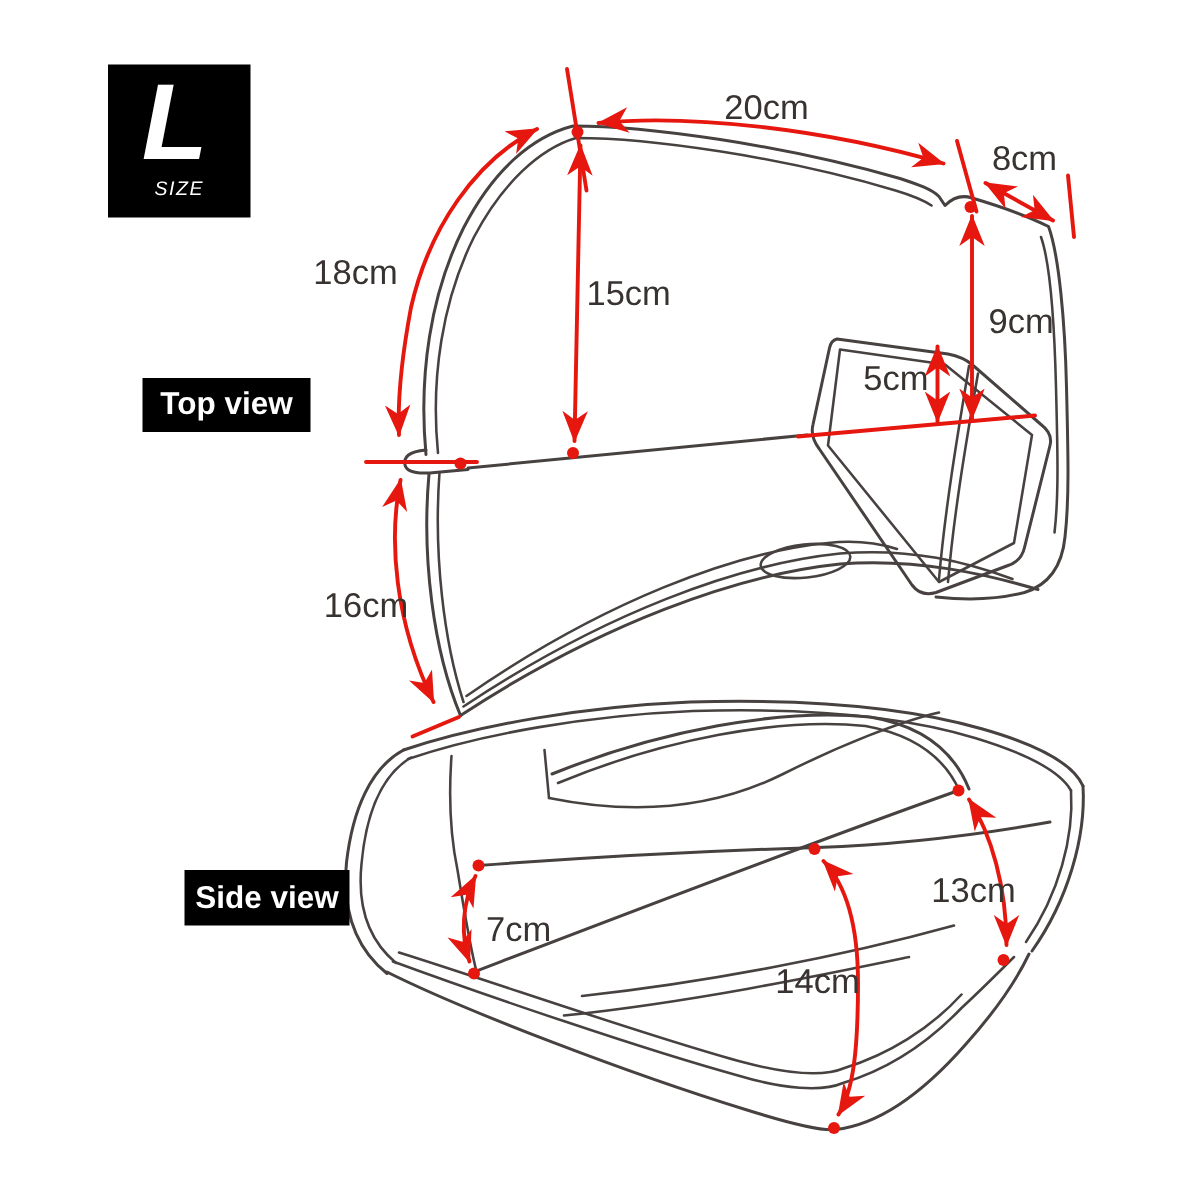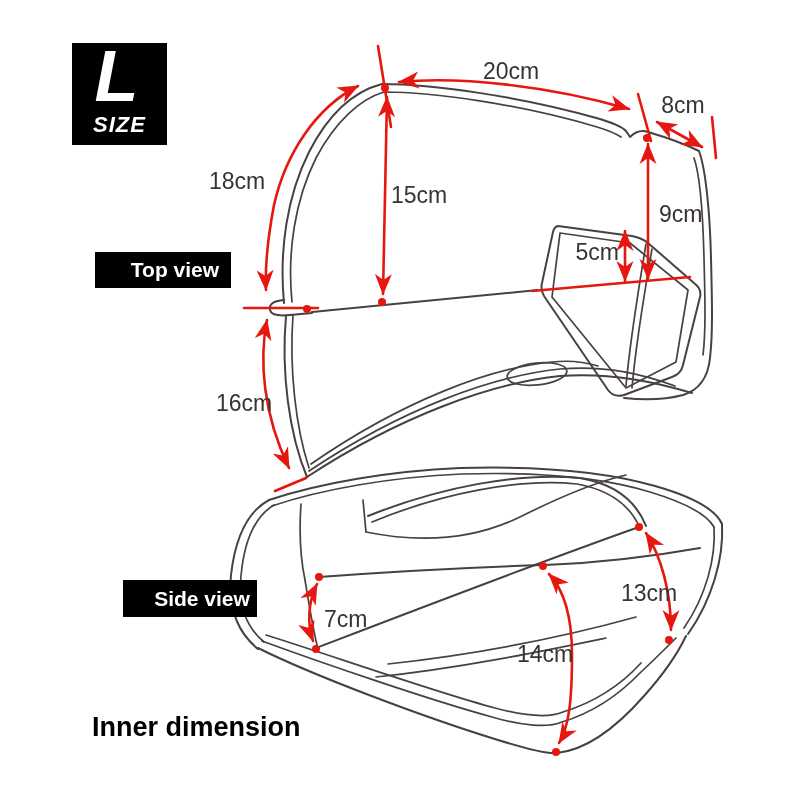--- a/index.html
+++ b/index.html
@@ -2,23 +2,23 @@
 <html><head>
 <meta charset="utf-8">
 <style>
   html,body{margin:0;padding:0;background:#fff;}
   #stage{position:relative;width:800px;height:800px;background:#ffffff;overflow:hidden;
          font-family:"Liberation Sans", sans-serif;}
   .badge{position:absolute;left:72px;top:43px;width:95px;height:102px;background:#000;
          display:flex;flex-direction:column;align-items:center;justify-content:center;color:#fff;}
   .badge .big-letter{font-size:72px;font-weight:bold;font-style:italic;line-height:64px;
          margin-top:-6px;margin-right:6px;}
-  .badge .badge-word{font-size:22px;font-weight:bold;font-style:italic;letter-spacing:1px;margin-top:4px;}
+  .badge .badge-word{font-size:13px;font-weight:normal;font-style:italic;letter-spacing:1px;margin-top:4px;}
   .view-label{position:absolute;background:#000;color:#fff;font-weight:bold;font-size:21px;
-         display:flex;align-items:center;justify-content:center;padding-left:24px;}
+         display:flex;align-items:center;justify-content:center;}
   #top-view-label{left:95px;top:252px;width:112px;height:36px;}
   #side-view-label{left:95px;top:580px;width:110px;height:37px;margin-left:28px;}
   .footer-title{position:absolute;left:92px;top:712px;font-size:27px;font-weight:bold;color:#000;}
   svg{position:absolute;left:0;top:0;}
   svg text{font-family:"Liberation Sans", sans-serif;font-size:23px;fill:#383330;}
   .gline{fill:none;stroke:#474140;stroke-width:2;stroke-linecap:round;stroke-linejoin:round;}
   .gline-thin{fill:none;stroke:#474140;stroke-width:1.7;stroke-linecap:round;stroke-linejoin:round;}
   .rline{fill:none;stroke:#e6170e;stroke-width:2.6;stroke-linecap:round;}
   .rdot{fill:#e6170e;stroke:none;}
 </style>
@@ -160,15 +160,14 @@
   </svg>
 
   <div class="badge">
     <div class="big-letter">L</div>
     <div class="badge-word">SIZE</div>
   </div>
 
   <div class="view-label" id="top-view-label">Top view</div>
   <div class="view-label" id="side-view-label">Side view</div>
 
-  <div class="footer-title">Inner dimension</div>
 
 </div>
 
 </body></html>

